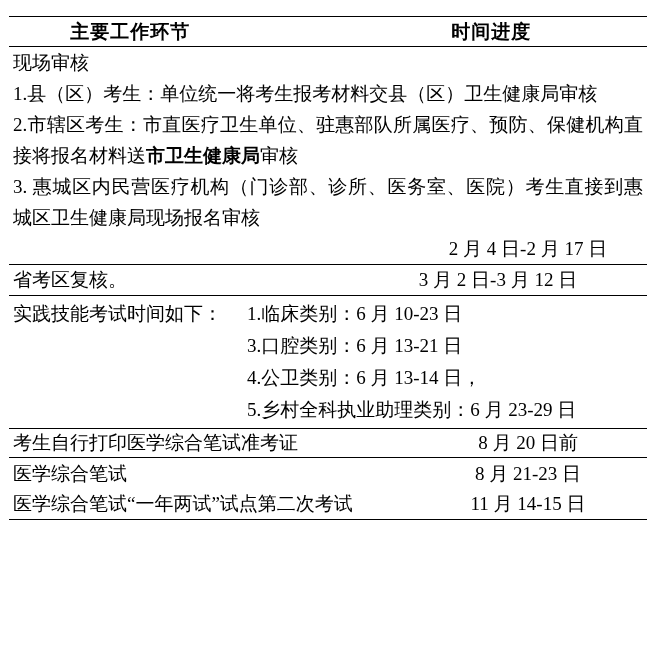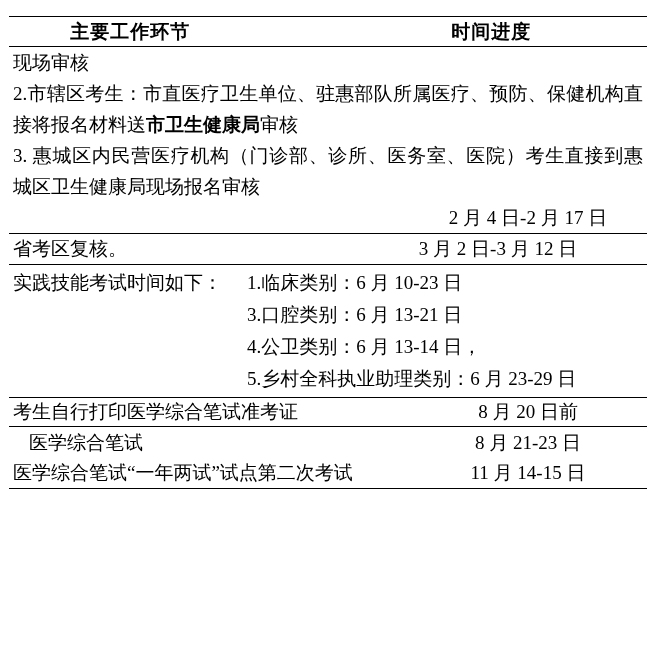--- a/index.html
+++ b/index.html
@@ -28,21 +28,21 @@
   .hdr-right { flex: 1; text-align: center; padding-left: 84px; letter-spacing: 1px; }
 
   
   .row2 {
     display: flex; justify-content: space-between; align-items: center;
     padding: 0 4px;
   }
   .row-online { height: 30px; font-size: 17px; }
   .row-simple { font-size: 19px; }
   .row-ticket  { height: 29px; gap: 32px; }
-  .row-written { height: 31px; margin-left: 16px; }
+  .row-written { height: 31px; }
   .row-retest  { height: 31px; }
 
   
   .block { padding: 0 4px; font-size: 19px; }
   .ln { line-height: 31px; white-space: nowrap; overflow: hidden; }
   .block-submit .ln { line-height: 30px; }
   .just { text-align: justify; text-align-last: justify; }
   .b { font-weight: bold; }
 
   .date-line { display: flex; justify-content: flex-end; }
@@ -61,20 +61,21 @@
 <div class="doc">
 
   <div class="hdr rule-b">
     <div class="hdr-left">主要工作环节</div>
     <div class="hdr-right">时间进度</div>
   </div>
 
 
   <div class="block rule-b">
     <div class="ln">现场审核</div>
+    <div class="ln">1.县（区）考生：单位统一将考生报考材料交县（区）卫生健康局审核</div>
     <div class="ln just">2.市辖区考生：市直医疗卫生单位、驻惠部队所属医疗、预防、保健机构直</div>
     <div class="ln"><span>接将报名材料送</span><span class="b">市卫生健康局</span><span>审核</span></div>
     <div class="ln just">3. 惠城区内民营医疗机构（门诊部、诊所、医务室、医院）考生直接到惠</div>
     <div class="ln">城区卫生健康局现场报名审核</div>
     <div class="ln date-line">
       <span class="date-zone">2 月 4 日-2 月 17 日</span>
     </div>
   </div>
 
   <div class="block block-submit rule-b">

